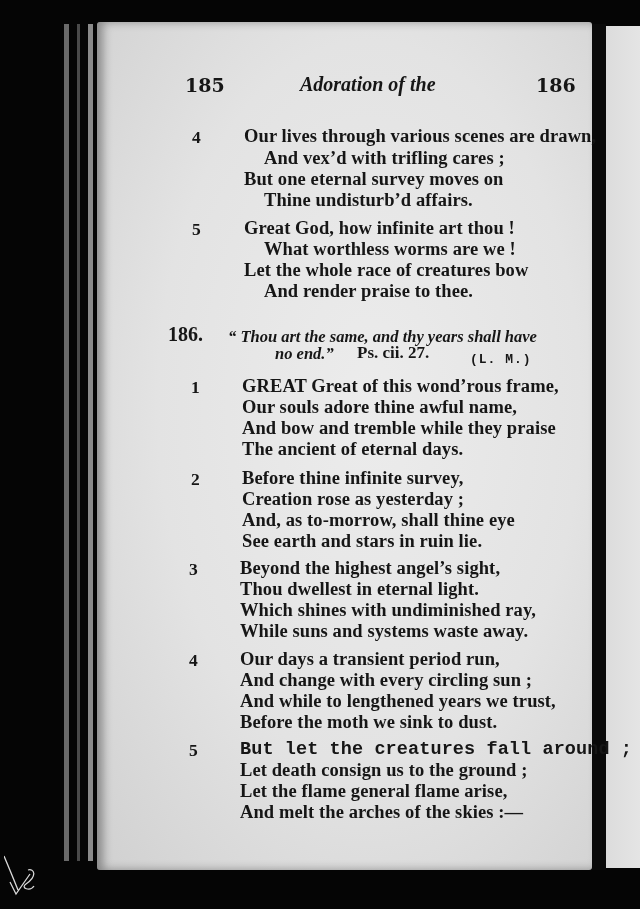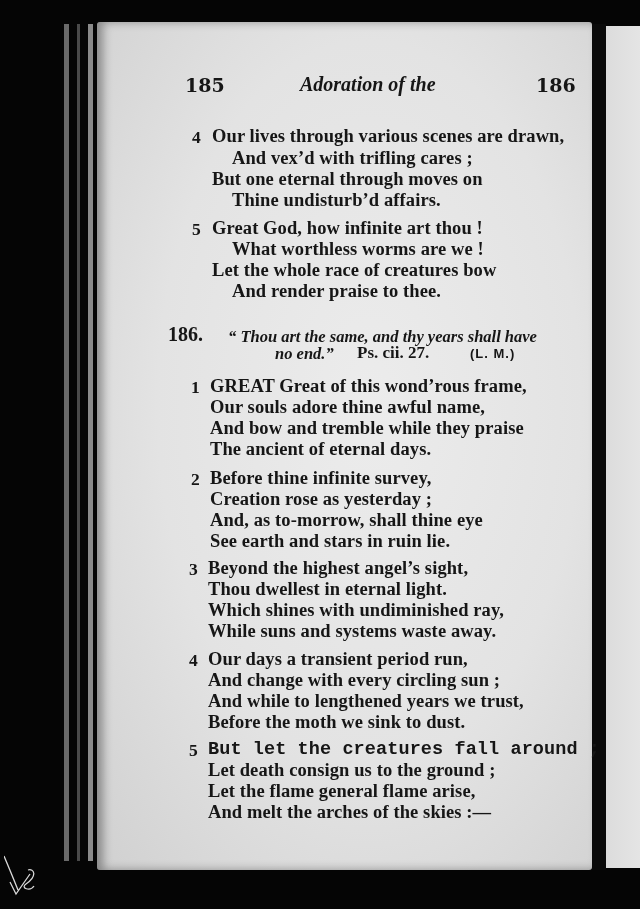--- a/index.html
+++ b/index.html
@@ -18,26 +18,26 @@
     .gutter { position: absolute; left: 592px; top: 24px; width: 14px; height: 846px; background: #0a0a0a; }
     .next-page {
       position: absolute; left: 606px; top: 26px; width: 40px; height: 842px;
       background: linear-gradient(90deg, #dcdcdc, #e6e6e6);
     }
     .text { position: absolute; color: #161616; white-space: nowrap; }
     .header { top: 74px; font-size: 19px; font-weight: bold; }
     .page-left { left: 185px; }
     .page-right { left: 536px; }
     .running-head { left: 300px; font-style: italic; font-family: "Liberation Serif", serif; font-size: 20px; }
-    .line { font-family: "Liberation Serif", serif; font-size: 18.5px; font-weight: bold; letter-spacing: 0.1px; }
+    .line { font-family: "Liberation Serif", serif; font-size: 18.5px; font-weight: bold; letter-spacing: 0.1px; margin-left: 32px; }
     .num { font-family: "Liberation Serif", serif; font-size: 17.5px; font-weight: bold; }
     .hymn-no { left: 168px; top: 323px; font-family: "Liberation Serif", serif; font-size: 20px; font-weight: bold; }
     .hymn-title { font-family: "Liberation Serif", serif; font-size: 16.5px; font-style: italic; font-weight: bold; }
     .hymn-ref { font-family: "Liberation Serif", serif; font-size: 17px; font-weight: bold; }
-    .meter { font-size: 13px; letter-spacing: 1px; font-family: Liberation Sans, sans-serif; font-weight: bold; }
+    .meter { font-size: 13px; letter-spacing: 1px; font-family: Liberation Mono, monospace; font-weight: bold; margin-top: 6px; }
     .signature {
       position: absolute; left: 4px; top: 850px; width: 40px; height: 50px;
     }
   </style>
 </head>
 <body>
 
 <div class="edge-stripe" style="left:64px;width:5px;background:#6a6a6a;"></div>
 <div class="edge-stripe" style="left:77px;width:3px;background:#4a4a4a;"></div>
 <div class="edge-stripe" style="left:88px;width:5px;background:#8a8a8a;"></div>
@@ -46,21 +46,21 @@
 <div class="gutter"></div>
 <div class="next-page"></div>
 
 <div class="text header page-left">185</div>
 <div class="text header running-head" style="top:73px;">Adoration of the</div>
 <div class="text header page-right">186</div>
 
 <div class="text num" style="left:192px;top:127px;">4</div>
 <div class="text line" style="left:212px;top:126px;">Our lives through various scenes are drawn,</div>
 <div class="text line" style="left:232px;top:148px;">And vex’d with trifling cares ;</div>
-<div class="text line" style="left:212px;top:169px;">But one eternal through moves on</div>
+<div class="text line" style="left:212px;top:169px;">But one eternal survey moves on</div>
 <div class="text line" style="left:232px;top:190px;">Thine undisturb’d affairs.</div>
 
 <div class="text num" style="left:192px;top:219px;">5</div>
 <div class="text line" style="left:212px;top:218px;">Great God,  how infinite art thou !</div>
 <div class="text line" style="left:232px;top:239px;">What worthless worms are we !</div>
 <div class="text line" style="left:212px;top:260px;">Let the whole race of  creatures bow</div>
 <div class="text line" style="left:232px;top:281px;">And render praise to thee.</div>
 
 <div class="text hymn-no">186.</div>
 <div class="text hymn-title" style="left:228px;top:327px;">“ Thou art the same, and thy years shall have</div>

